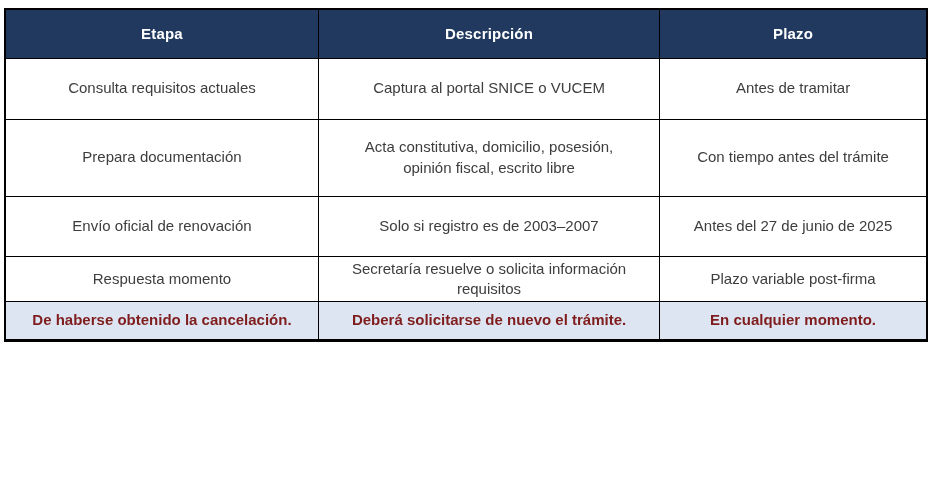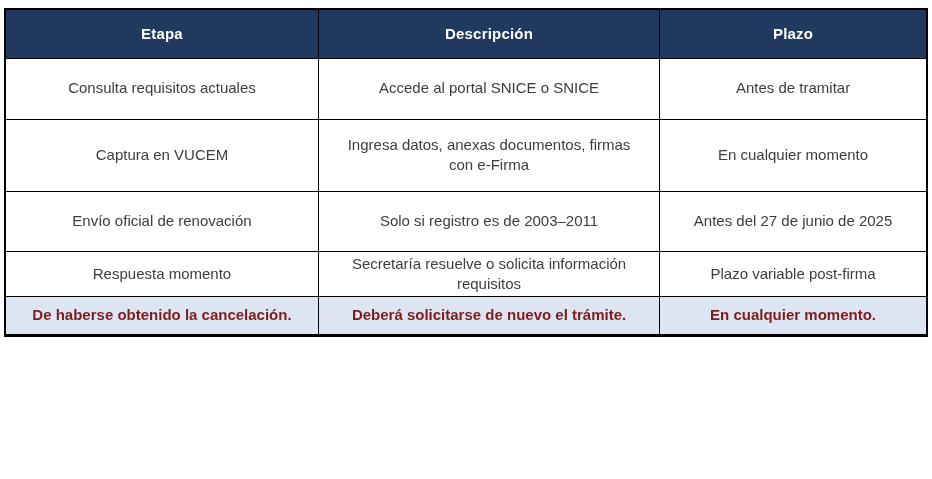--- a/index.html
+++ b/index.html
@@ -73,31 +73,31 @@
     <thead>
       <tr>
         <th>Etapa</th>
         <th>Descripción</th>
         <th>Plazo</th>
       </tr>
     </thead>
     <tbody>
       <tr class="row-0">
         <td>Consulta requisitos actuales</td>
-        <td>Accede al portal SNICE o SNICE</td>
+        <td>Captura al portal SNICE o VUCEM</td>
         <td>Antes de tramitar</td>
       </tr>
-      <tr class="row-2">
-        <td>Captura en VUCEM</td>
-        <td>Ingresa datos, anexas documentos, firmas con e-Firma</td>
-        <td>En cualquier momento</td>
+      <tr class="row-1">
+        <td>Prepara documentación</td>
+        <td>Acta constitutiva, domicilio, posesión, opinión fiscal, escrito libre</td>
+        <td>Con tiempo antes del trámite</td>
       </tr>
       <tr class="row-3">
         <td>Envío oficial de renovación</td>
-        <td>Solo si registro es de 2003–2011</td>
+        <td>Solo si registro es de 2003–2007</td>
         <td>Antes del 27 de junio de 2025</td>
       </tr>
       <tr class="row-5">
         <td>Respuesta momento</td>
         <td>Secretaría resuelve o solicita información requisitos</td>
         <td>Plazo variable post-firma</td>
       </tr>
       <tr class="row-6 highlight-row">
         <td>De haberse obtenido la cancelación.</td>
         <td>Deberá solicitarse de nuevo el trámite.</td>

